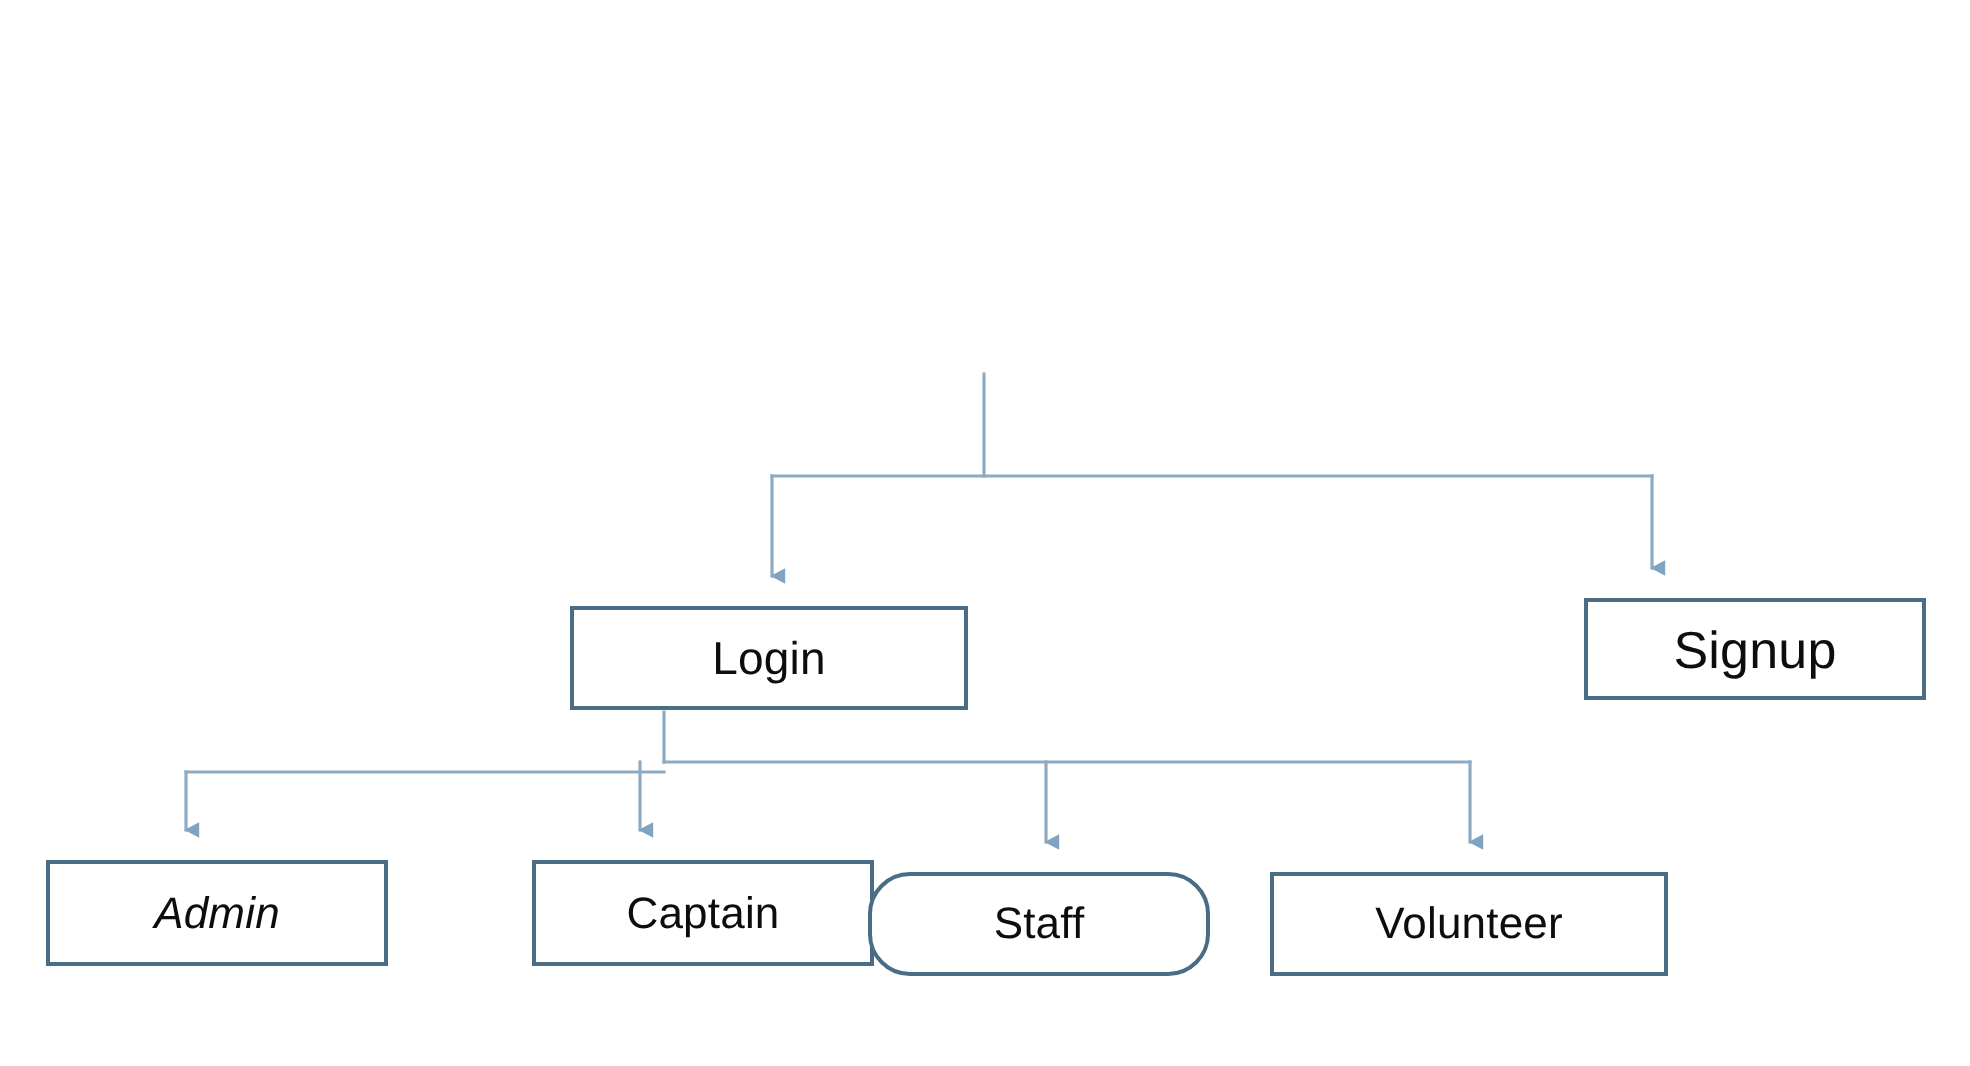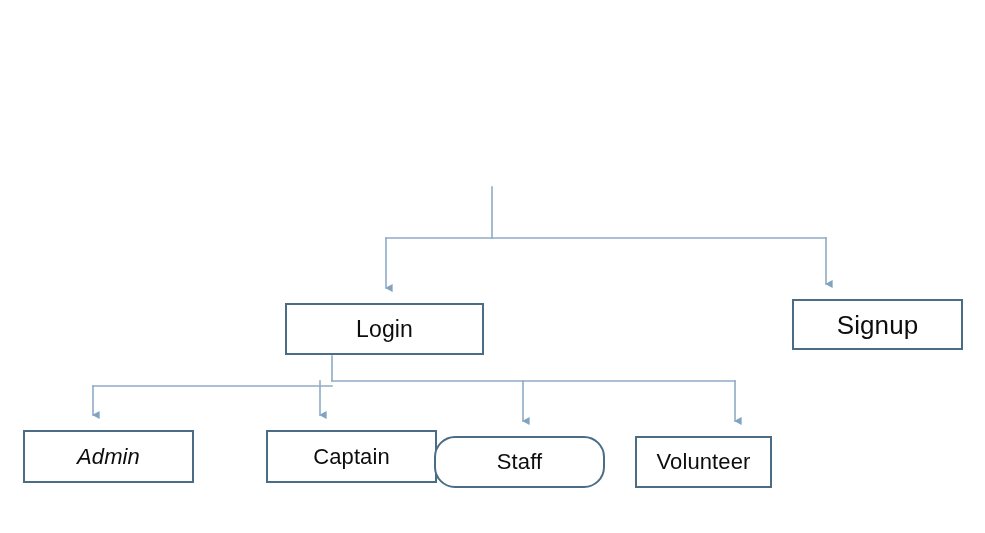--- a/index.html
+++ b/index.html
@@ -82,21 +82,21 @@
     left: 434px;
     top: 436px;
     width: 171px;
     height: 52px;
     font-size: 22px;
     border-radius: 21px;
   }
   .node-volunteer {
     left: 635px;
     top: 436px;
-    width: 137px;
+    width: 199px;
     height: 52px;
     font-size: 22px;
   }
 </style>
 </head>
 <body>
 
 <div id="canvas">
 
   <svg id="connector-layer" viewBox="0 0 985 533" xmlns="http://www.w3.org/2000/svg">

